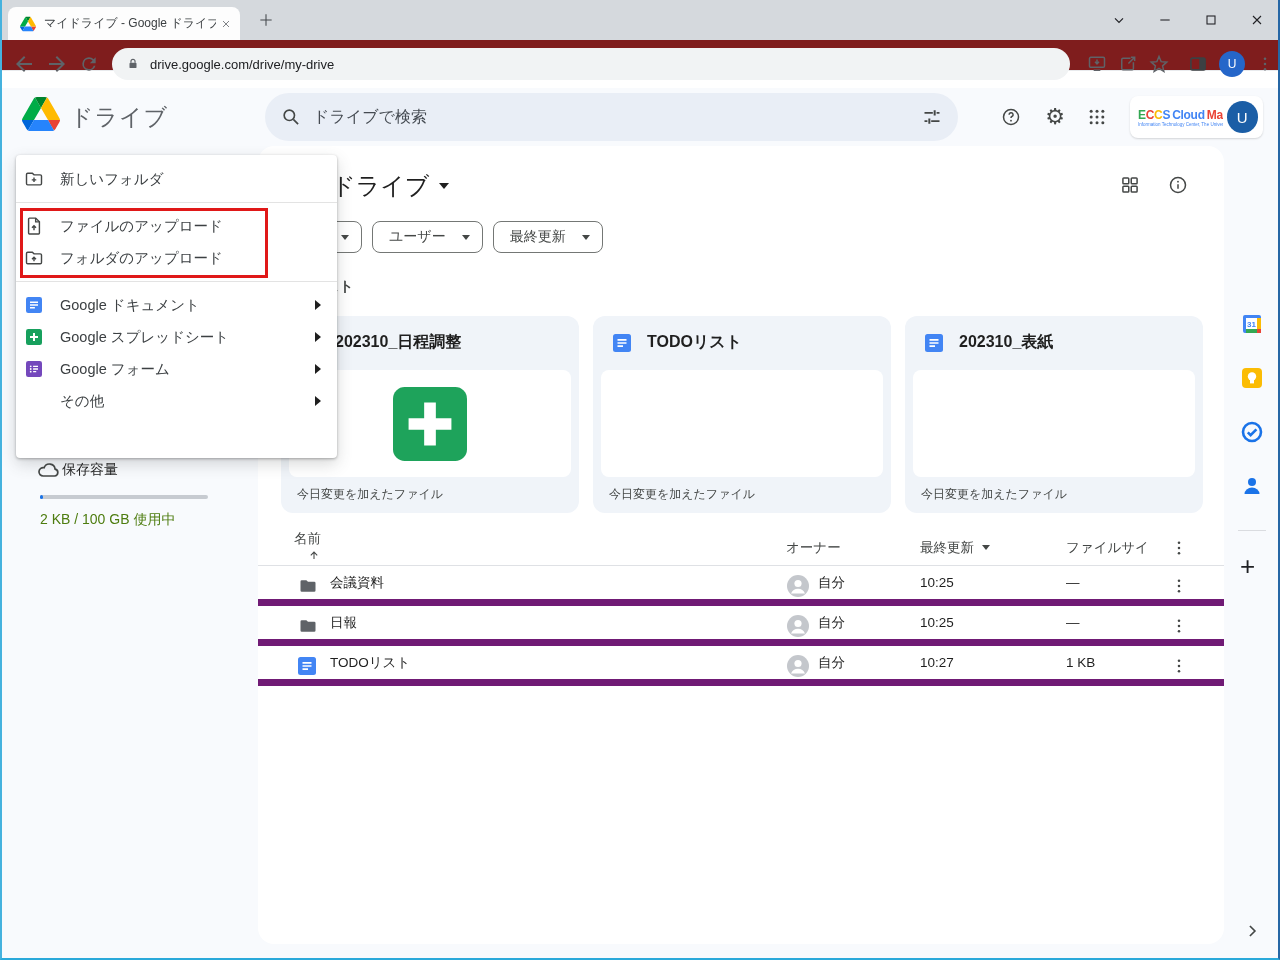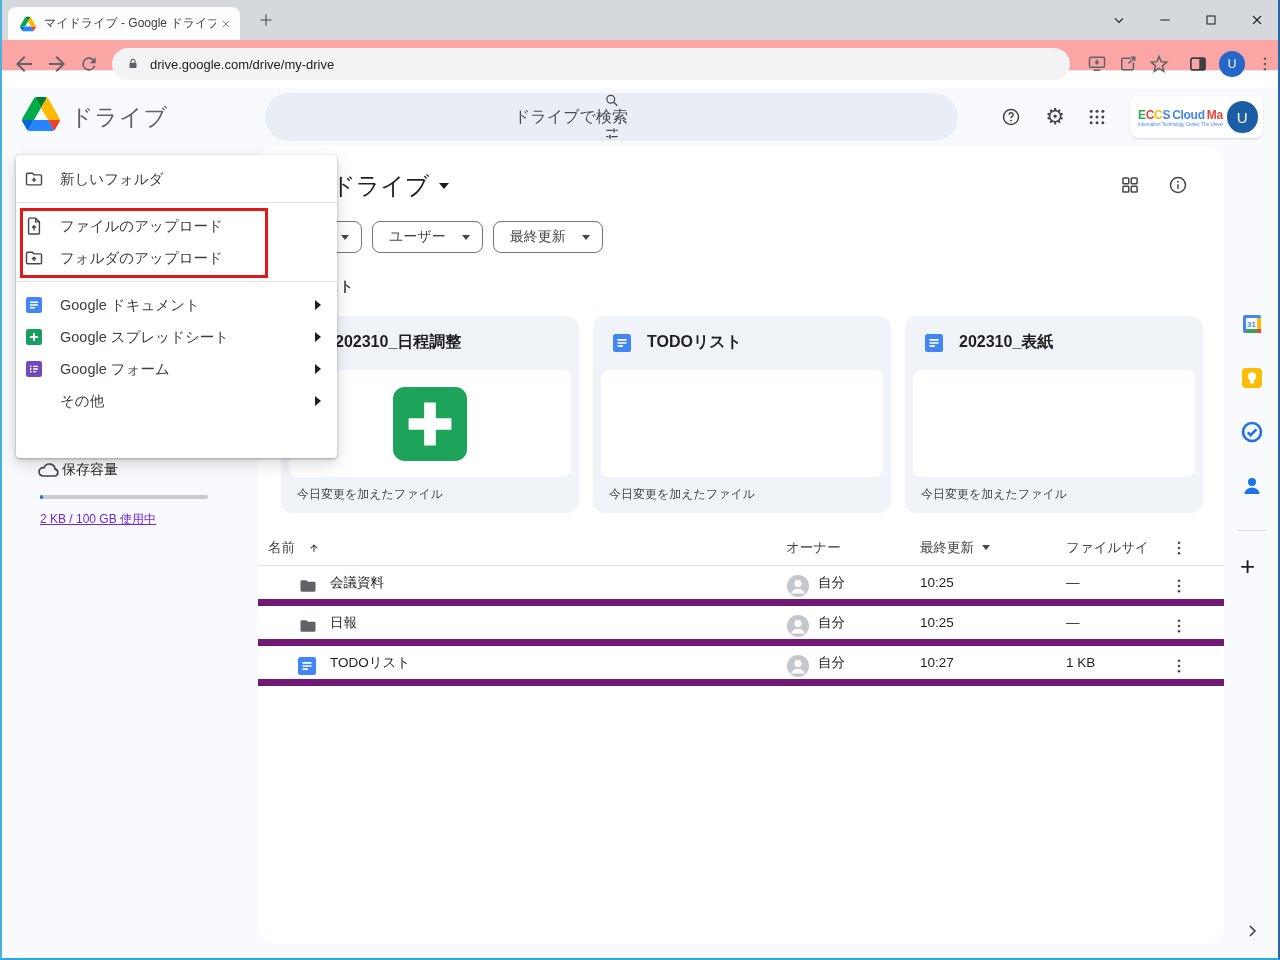--- a/index.html
+++ b/index.html
@@ -12,36 +12,36 @@
   
   .titlebar { position:absolute; left:0; top:0; width:1280px; height:40px; background:#d5d9dd; }
   .tab { position:absolute; left:8px; top:7px; width:232px; height:33px; background:#fdfdfd;
          border-radius:8px 8px 0 0; display:flex; align-items:center; padding:0 8px 0 12px; }
   .tab-title { font-size:12px; color:#3c4043; white-space:nowrap; overflow:hidden; flex:1; margin-left:8px; }
   .tab-close { color:#5f6368; margin-left:4px; }
   .newtab { position:absolute; left:258px; top:12px; color:#45494d; }
   .win-controls { position:absolute; right:0; top:0; height:40px; display:flex; align-items:center; }
   .win-btn { width:46px; height:40px; display:flex; align-items:center; justify-content:center; color:#202124; }
 
-  .toolbar { position:absolute; left:0; top:40px; width:1280px; height:31px; background:#fca5a5;
+  .toolbar { position:absolute; left:0; top:40px; width:1280px; height:31px; background:#7f1d1d;
              border-bottom:1px solid #e8eaed; }
   .nav-ic { position:absolute; top:12px; color:#5f6368; }
   .urlbar { position:absolute; left:112px; top:8px; width:958px; height:32px; background:#f1f3f4;
             border-radius:16px; display:flex; align-items:center; padding:0 14px; }
   .url-text { font-size:13px; color:#202124; margin-left:10px; }
   .tb-right { position:absolute; right:6px; top:8px; height:32px; display:flex; align-items:center; gap:11px; }
   .avatar-sm { width:26px; height:26px; border-radius:50%; background:#2566c9; color:#fff; font-size:12px;
                display:flex; align-items:center; justify-content:center; }
 
   
   .drive-header { position:absolute; left:0; top:88px; width:1280px; height:58px; background:#f8fafd; }
   .drive-logo { position:absolute; left:22px; top:9px; }
   .drive-name { position:absolute; left:70px; top:14px; font-size:23px; color:#5f6368; letter-spacing:1px; }
   .searchbar { position:absolute; left:265px; top:5px; width:693px; height:48px; background:#e9eef6;
-               border-radius:24px; display:flex; align-items:center; padding:0 16px;flex-direction:column; }
+               border-radius:24px; display:flex; align-items:center; padding:0 16px; }
   .searchbar input { flex:1; border:none; outline:none; background:transparent; font-size:16px;
                      font-family:inherit; color:#1f1f1f; margin-left:12px; }
   .searchbar input::placeholder { color:#454b52; opacity:1; }
   .hdr-ic { position:absolute; top:0; width:40px; height:58px; display:flex; align-items:center;
             justify-content:center; color:#444746; }
   .eccs-card { position:absolute; left:1130px; top:8px; width:133px; height:42px; background:#fff;
                border-radius:8px; box-shadow:0 1px 2px rgba(0,0,0,.15); display:flex; align-items:center;
                padding:0 5px 0 8px; }
   .eccs-text { width:86px; overflow:hidden; }
   .eccs-line1 { font-size:12px; font-weight:bold; white-space:nowrap; letter-spacing:-0.3px; }
@@ -56,21 +56,21 @@
   .content { position:absolute; left:258px; top:0; width:966px; height:798px; background:#fff;
              border-radius:16px; }
 
   
   .storage { position:absolute; left:0; top:0; width:258px; }
   .storage-head { position:absolute; left:36px; top:312px; display:flex; align-items:center; gap:2px;
                   font-size:14px; color:#1f1f1f; }
   .storage-bar { position:absolute; left:40px; top:349px; width:168px; height:4px; background:#c7cbd1;
                  border-radius:2px; }
   .storage-bar-fill { position:absolute; left:0; top:0; width:3px; height:4px; background:#1a73e8; border-radius:2px; }
-  .storage-usage { position:absolute; left:40px; top:365px; font-size:12px; color:#6d28d9;text-decoration:underline; }
+  .storage-usage { position:absolute; left:40px; top:365px; font-size:14px; color:#4d7c0f; }
 
   
   .page-title { position:absolute; left:24px; top:24px; font-size:24px; color:#1f1f1f;
                 display:flex; align-items:center; gap:10px; }
   .caret-dn { width:0; height:0; border-left:5px solid transparent; border-right:5px solid transparent;
               border-top:6px solid #1f1f1f; display:inline-block; }
   .view-ic { position:absolute; top:29px; color:#444746; }
 
   .chips { position:absolute; left:22px; top:75px; display:flex; gap:10px; }
   .chip { height:32px; border:1px solid #747775; border-radius:8px; background:#fff; display:flex;
@@ -84,21 +84,21 @@
   .card-title { font-size:16px; color:#1f1f1f; font-weight:bold; }
   .card-preview { position:absolute; left:8px; top:54px; width:282px; height:107px; background:#fff;
                   border-radius:8px; display:flex; align-items:center; justify-content:center; }
   .card-caption { position:absolute; left:16px; top:170px; font-size:12px; color:#444746; }
 
   
   .ftable { position:absolute; left:0; top:384px; width:966px; }
   .frow { position:relative; height:40px; border-bottom:7px solid #701a75; }
   .fhead { position:relative; height:36px; border-bottom:1px solid #dfe1e5; font-size:13.5px; color:#444746; }
   .fc { position:absolute; top:0; height:100%; display:flex; align-items:center; font-size:13.5px; color:#1f1f1f; }
-  .c-name   { left:10px; }  .c-nameic { left:40px; } .c-nametx { left:72px; }
+  .c-name   { left:36px;flex-direction:column; }  .c-nameic { left:40px; } .c-nametx { left:72px; }
   .c-owner  { left:528px; } .c-ownertx{ left:560px; }
   .c-mod    { left:662px; } .c-size   { left:808px; } .c-dots { left:912px; color:#444746; }
   .sort-up { margin-left:12px; color:#444746; }
   .tri-dn { width:0; height:0; border-left:4px solid transparent; border-right:4px solid transparent;
             border-top:5px solid #444746; display:inline-block; margin-left:8px; }
 
   
   .rail { position:absolute; left:1224px; top:0; width:56px; height:814px; }
   .rail-ic { position:absolute; left:16px; width:24px; height:24px; }
   .rail-div { position:absolute; left:14px; width:28px; height:1px; background:#dadce0; }

